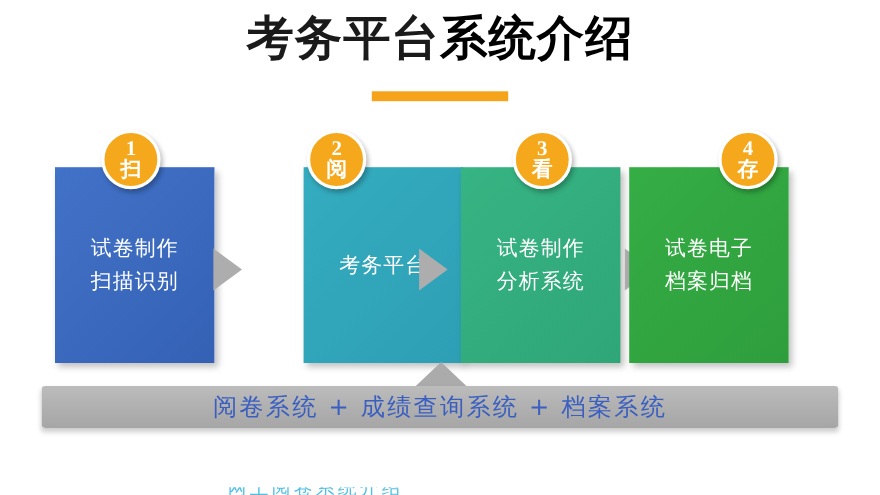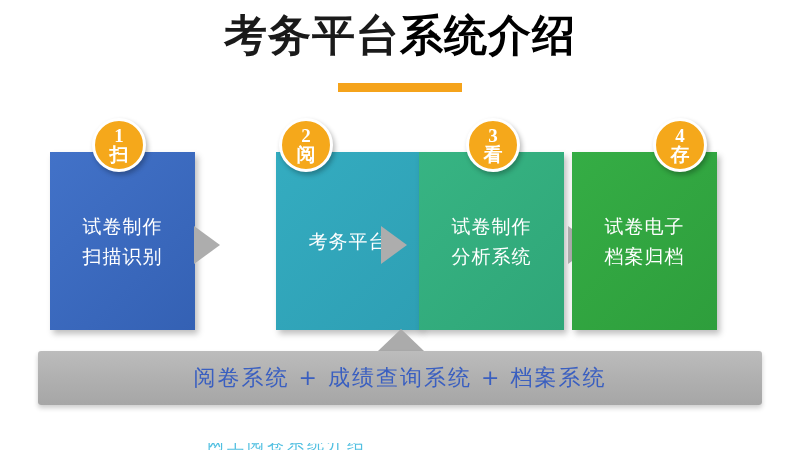--- a/index.html
+++ b/index.html
@@ -138,21 +138,21 @@
     height: 0;
     border-left: 23px solid transparent;
     border-right: 23px solid transparent;
     border-bottom: 22px solid #ABABAB;
   }
   #bottom-bar {
     position: absolute;
     left: 38px;
     top: 351px;
     width: 724px;
-    height: 54px;
+    height: 38px;
     background: linear-gradient(180deg, #BCBCBC 0%, #AFAFAF 55%, #A6A6A6 100%);
     border-radius: 3px;
     box-shadow: 0 3px 5px rgba(0,0,0,0.2);
     display: flex;
     align-items: center;
     justify-content: center;
   }
   #bottom-bar-text {
     color: #3A5FC0;
     font-size: 22px;

